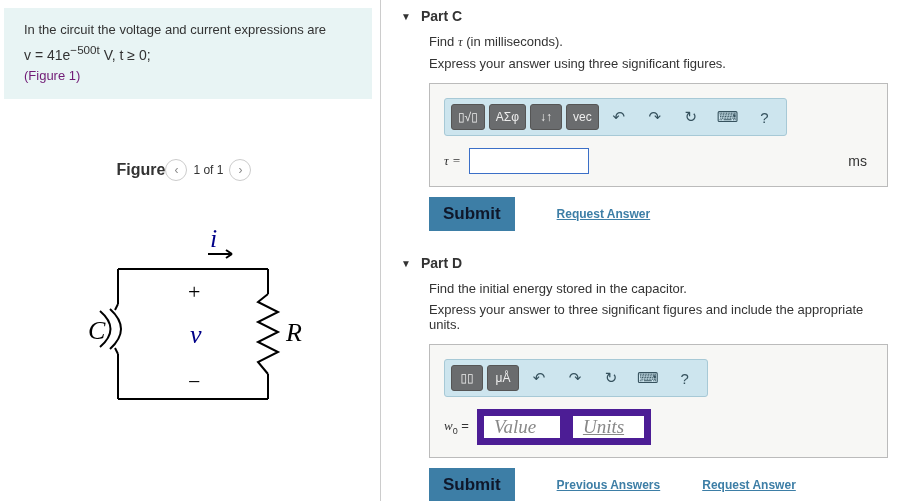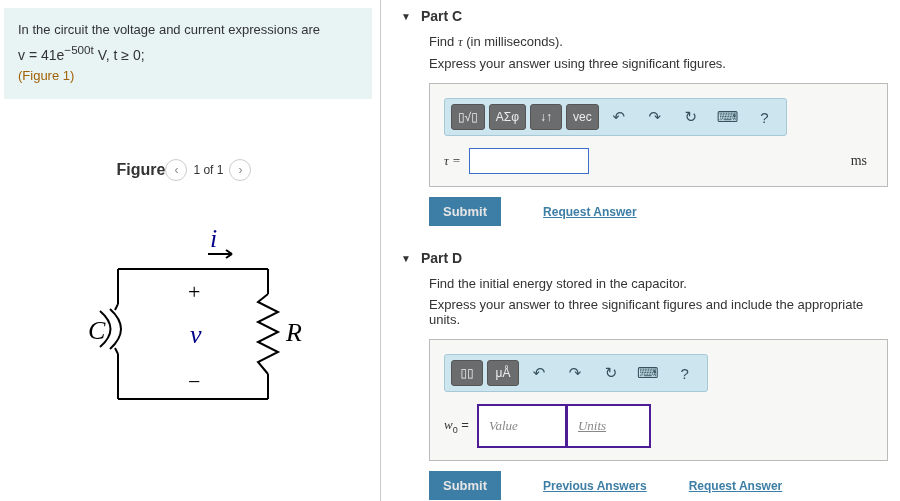--- a/index.html
+++ b/index.html
@@ -12,26 +12,26 @@
     overflow: hidden;
     background: #fff;
   }
   .layout { display: flex; height: 501px; }
   .left-col { width: 380px; padding: 8px 8px 8px 4px; }
   .divider { width: 1px; background: #ccc; }
   .right-col { flex: 1; padding: 4px 12px 0 20px; overflow: hidden; }
 
   .problem-box {
     background: #e8f4f4;
-    padding: 12px 14px;
+    padding: 12px 20px;
     font-size: 13px;
     line-height: 1.6;
   }
   .problem-box .eqline { font-family: Liberation Sans, sans-serif; font-size: 14px; }
-  .figlink { color: #a16207; cursor: pointer; }
+  .figlink { color: #701a75; cursor: pointer; }
 
   .figure-head {
     margin-top: 60px;
     display: flex;
     align-items: center;
     justify-content: center;
     padding-right: 8px;
   }
   .figure-head h3 { font-size: 16px; font-weight: bold; }
   .pager { display: flex; align-items: center; gap: 6px; font-size: 12px; }
@@ -86,35 +86,35 @@
   .inline-row { display: flex; align-items: center; gap: 8px; }
   .var { font-family: "Times New Roman", serif; font-style: italic; }
   .sub { font-size: 9px; vertical-align: sub; }
   .answer-row-outer { display:flex; align-items:center; justify-content:space-between;}
   .text-input {
     border: 1px solid #3b6fc7;
     height: 26px; width: 120px;
     padding: 2px 6px; font-size: 13px;
     background:#fff;
   }
-  .unit-tail { font-family: Liberation Serif, serif; font-size: 14px; padding-right:6px;}
+  .unit-tail { font-family: Liberation Sans, sans-serif; font-size: 14px; padding-right:6px;}
   .value-units-group { display:flex; }
   .vu-input {
-    border: 2px solid #4c1d95; height: 44px;
+    border: 7px solid #4c1d95; height: 36px;
     font-family:"Times New Roman", serif; font-style: italic;
-    color:#888; font-size:13px; display:flex; align-items:center;
+    color:#888; font-size:19px; display:flex; align-items:center;
     padding:0 10px; background:#fff;
   }
   .vu-input.val { width:90px; }
   .vu-input.units { width:85px; margin-left:-1px;text-decoration:underline; }
 
   .actions { display: flex; align-items: center; gap: 18px; margin-bottom: 20px; }
   .submit-btn {
-    background: #3d7ea6; color: #e5e5e5; border: none;
-    padding: 7px 14px; font-size: 13px; cursor: pointer;
+    background: #3d7ea6; color: #0f172a; border: none;
+    padding: 7px 14px; font-size: 17px; cursor: pointer;
     font-weight: bold;
   }
   .linkish { color: #3d7ea6; font-weight: bold; font-size: 12px; cursor: pointer; text-decoration: underline; margin-left: 24px; }
 </style>
 </head>
 <body>
 
 <div class="layout">
   <div class="left-col">
     <div class="problem-box">

